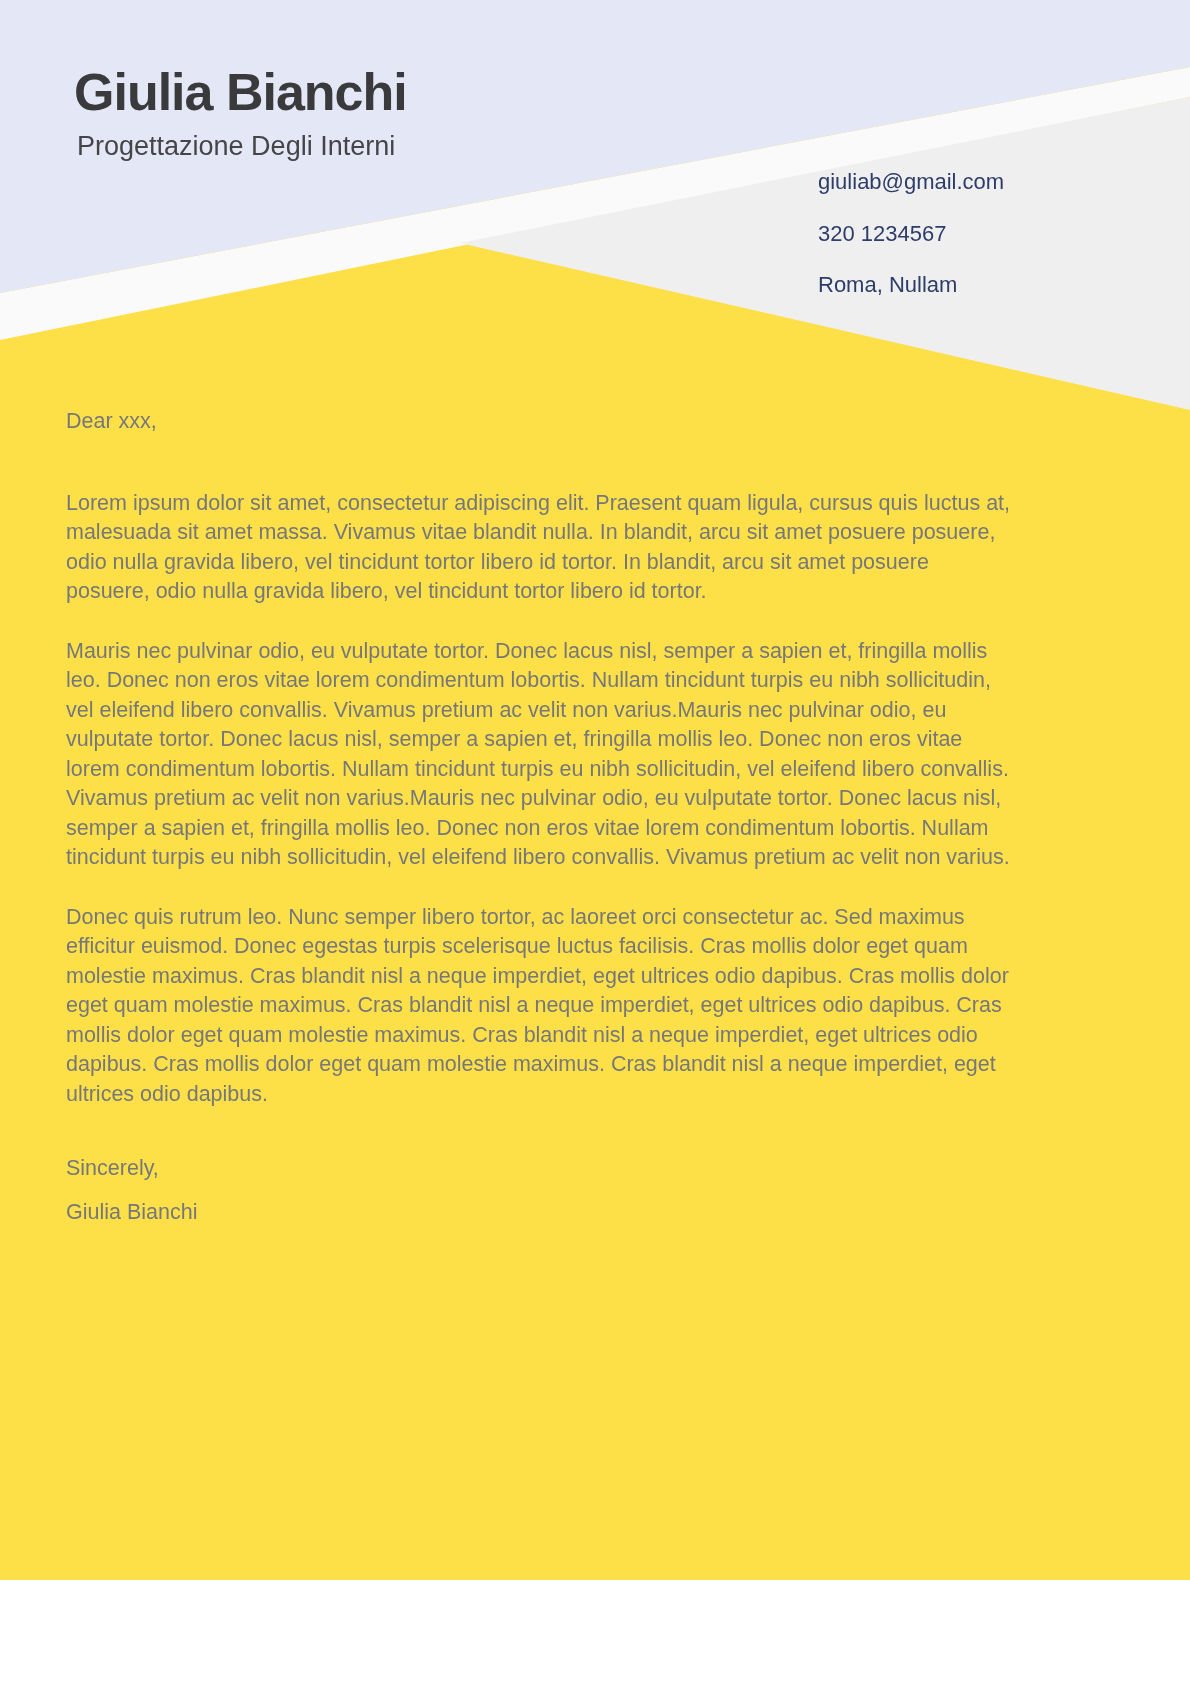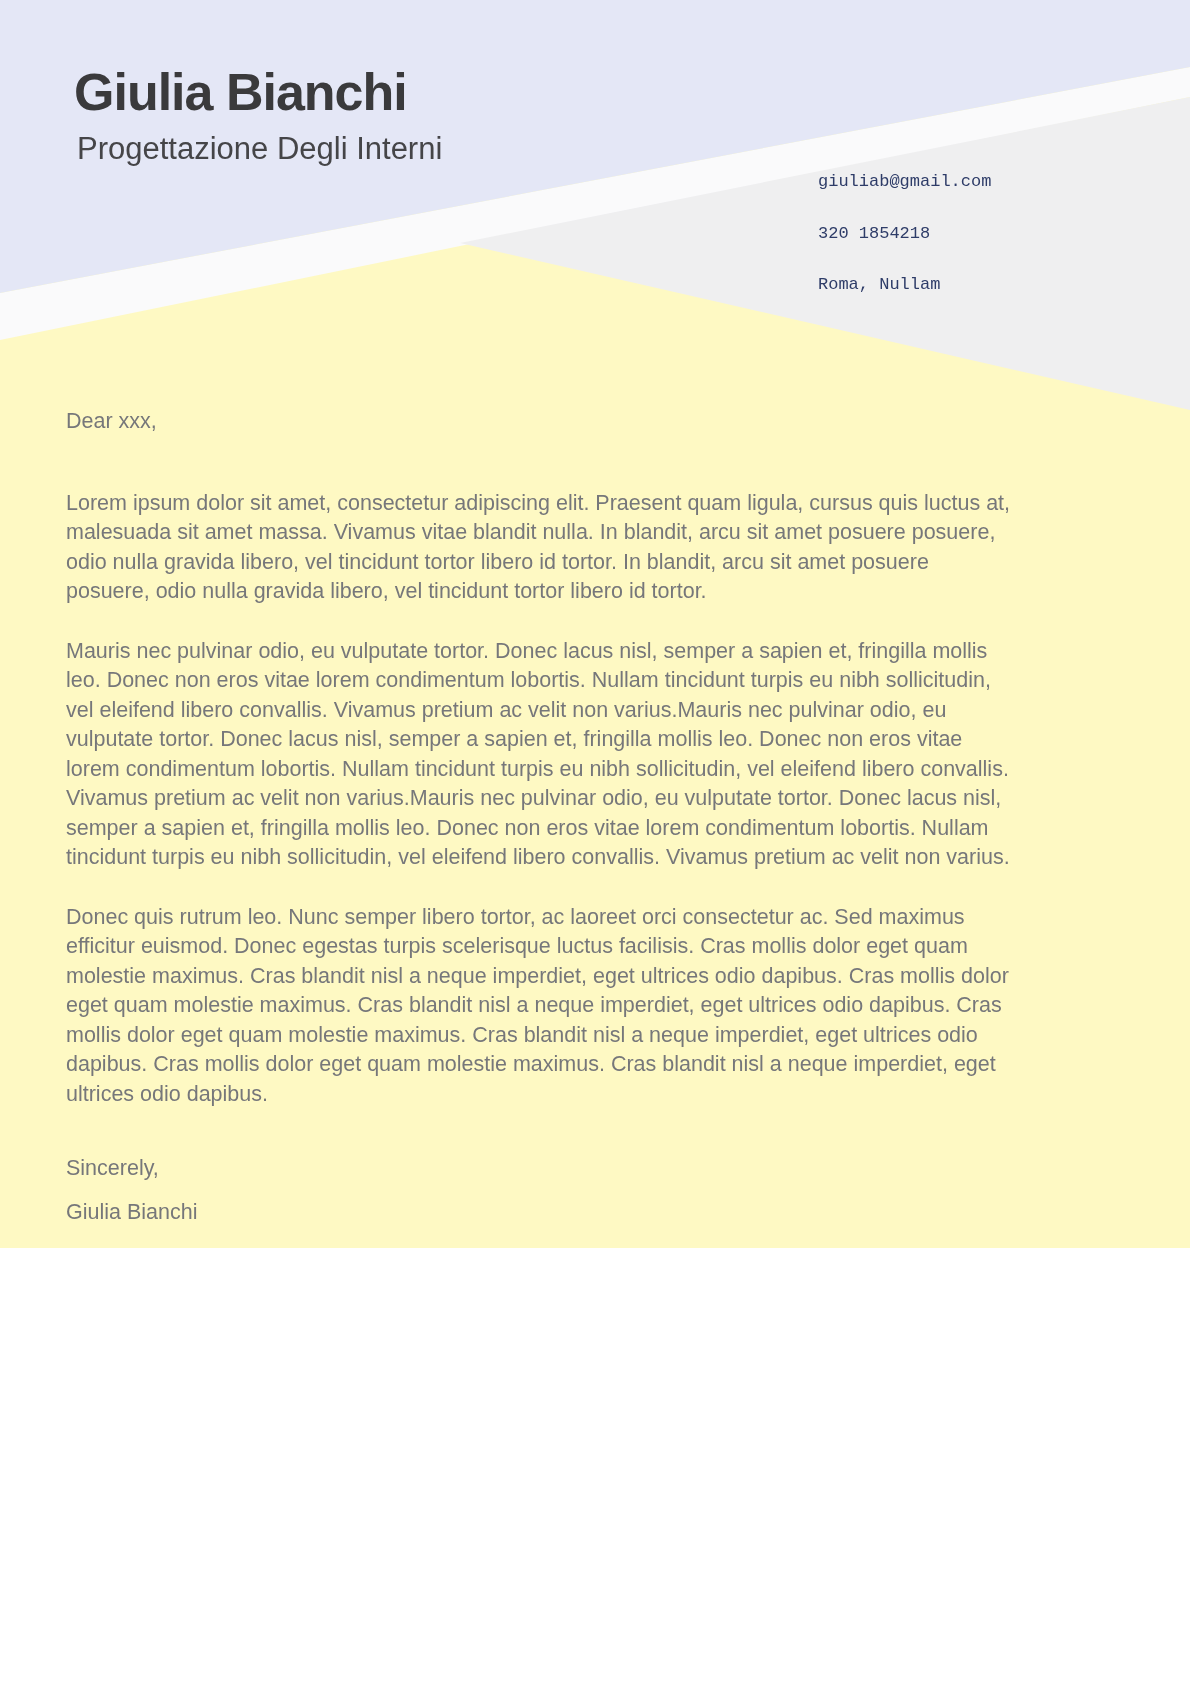--- a/index.html
+++ b/index.html
@@ -3,22 +3,22 @@
 <meta charset="utf-8">
 <style>
   html, body {
     margin: 0;
     padding: 0;
     background: #ffffff;
   }
   .page {
     position: relative;
     width: 1190px;
-    height: 1248px;
-    background: #fef9c3;
+    height: 1580px;
+    background: #fde047;
     overflow: hidden;
     font-family: "Liberation Sans", "DejaVu Sans", sans-serif;
   }
   .bg-shapes {
     position: absolute;
     left: 0; top: 0;
     width: 1190px; height: 1684px;
     z-index: 0;
     display: block;
   }
@@ -37,39 +37,38 @@
     font-weight: 700;
     letter-spacing: -1px;
     line-height: 1.1;
     color: var(--name_text, #3a3a3c);
     white-space: nowrap;
   }
   .person-title {
     position: absolute;
     left: 77px;
     top: 131px;
-    font-size: 31px;
+    font-size: 27px;
     font-weight: 400;
     color: var(--title_text, #454548);
     white-space: nowrap;
   }
   .contact-block {
     position: absolute;
     left: 818px;
     top: 171px;
     display: flex;
     flex-direction: column;
   }
   .contact-item {
-    font-size: 17px;
+    font-size: 22px;
     line-height: 22.5px;
     margin-bottom: 29px;
     color: var(--contact_text, #2e3c68);
     white-space: nowrap;
-    font-family: Liberation Mono, monospace;
   }
   .letter {
     position: absolute;
     left: 66px;
     top: 407px;
     width: 962px;
     z-index: 2;
     font-size: 21.5px;
     line-height: 29.5px;
     color: var(--body_text, #76777a);
@@ -90,21 +89,21 @@
     <polygon points="0,0 1190,0 1190,67 0,293" fill="#e4e7f6"></polygon>
     <polygon points="0,1640 1190,1580 1190,1684 0,1684" fill="#e0e4f5"></polygon>
   </svg>
 
   <div class="header-content">
     <h1 class="person-name">Giulia Bianchi</h1>
     <div class="person-title">Progettazione Degli Interni</div>
 
     <div class="contact-block">
       <div class="contact-item">giuliab@gmail.com</div>
-      <div class="contact-item">320 1854218</div>
+      <div class="contact-item">320 1234567</div>
       <div class="contact-item">Roma, Nullam</div>
     </div>
   </div>
 
   <div class="letter">
     <p class="salutation">Dear xxx,</p>
     <p>Lorem ipsum dolor sit amet, consectetur adipiscing elit. Praesent quam ligula, cursus quis luctus at, malesuada sit amet massa. Vivamus vitae blandit nulla. In blandit, arcu sit amet posuere posuere, odio nulla gravida libero, vel tincidunt tortor libero id tortor. In blandit, arcu sit amet posuere posuere, odio nulla gravida libero, vel tincidunt tortor libero id tortor.</p>
     <p>Mauris nec pulvinar odio, eu vulputate tortor. Donec lacus nisl, semper a sapien et, fringilla mollis leo. Donec non eros vitae lorem condimentum lobortis. Nullam tincidunt turpis eu nibh sollicitudin, vel eleifend libero convallis. Vivamus pretium ac velit non varius.Mauris nec pulvinar odio, eu vulputate tortor. Donec lacus nisl, semper a sapien et, fringilla mollis leo. Donec non eros vitae lorem condimentum lobortis. Nullam tincidunt turpis eu nibh sollicitudin, vel eleifend libero convallis. Vivamus pretium ac velit non varius.Mauris nec pulvinar odio, eu vulputate tortor. Donec lacus nisl, semper a sapien et, fringilla mollis leo. Donec non eros vitae lorem condimentum lobortis. Nullam tincidunt turpis eu nibh sollicitudin, vel eleifend libero convallis. Vivamus pretium ac velit non varius.</p>
     <p>Donec quis rutrum leo. Nunc semper libero tortor, ac laoreet orci consectetur ac. Sed maximus efficitur euismod. Donec egestas turpis scelerisque luctus facilisis. Cras mollis dolor eget quam molestie maximus. Cras blandit nisl a neque imperdiet, eget ultrices odio dapibus. Cras mollis dolor eget quam molestie maximus. Cras blandit nisl a neque imperdiet, eget ultrices odio dapibus. Cras mollis dolor eget quam molestie maximus. Cras blandit nisl a neque imperdiet, eget ultrices odio dapibus. Cras mollis dolor eget quam molestie maximus. Cras blandit nisl a neque imperdiet, eget ultrices odio dapibus.</p>
     <p class="closing">Sincerely,</p>

